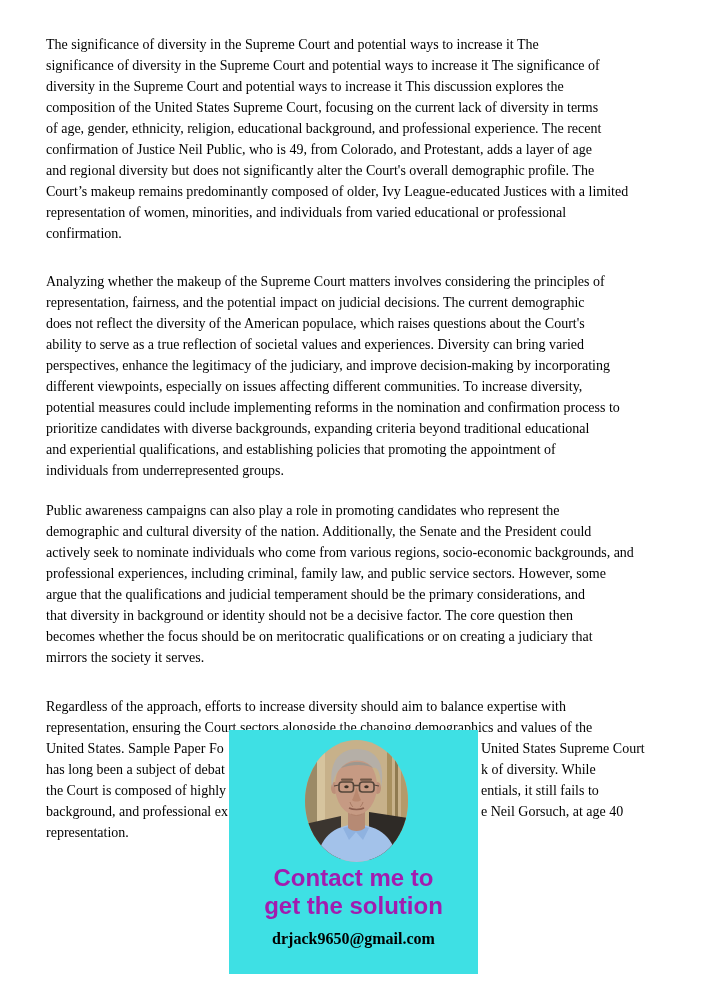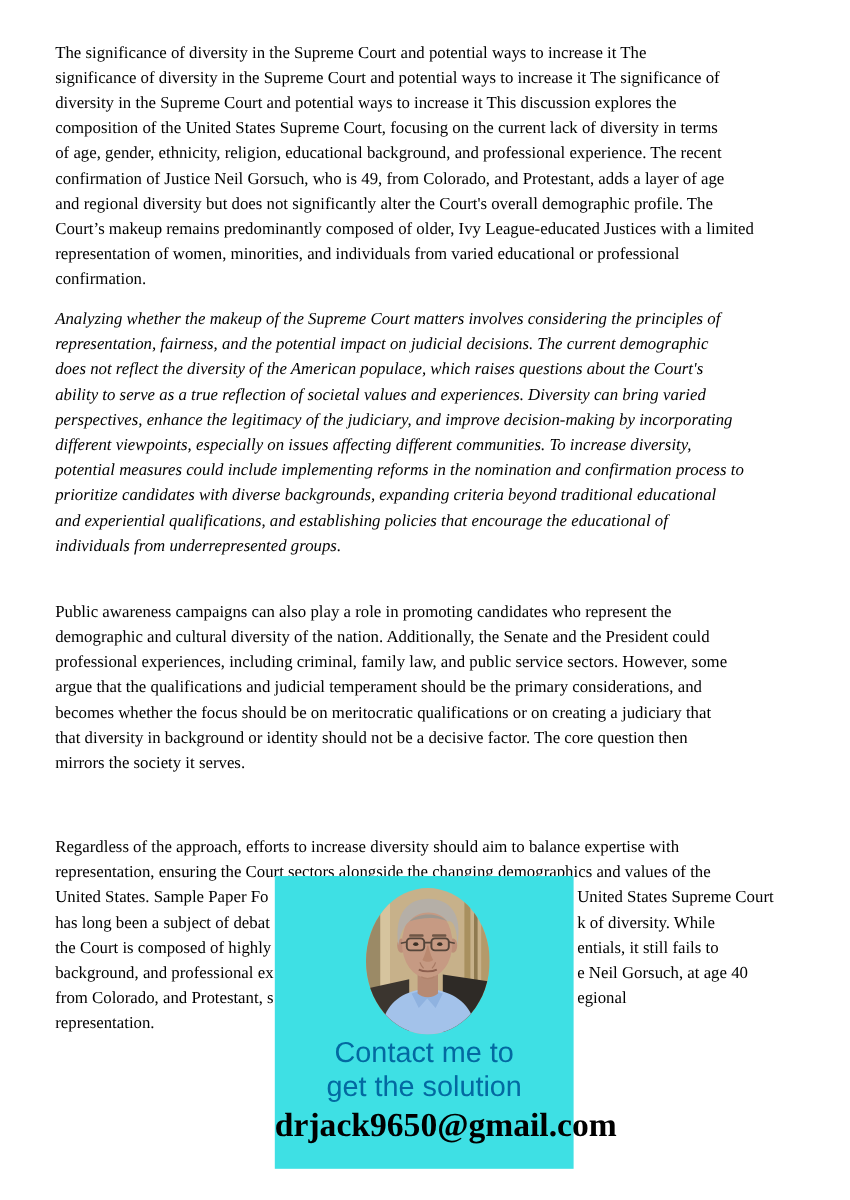--- a/index.html
+++ b/index.html
@@ -4,93 +4,93 @@
 <style>
   html,body { margin:0; padding:0; background:#ffffff; }
   .page {
     position:relative; width:708px; height:1000px;
     background:#ffffff; overflow:hidden;
     font-family:"Liberation Serif", serif;
     font-size:14px; color:#000;
   }
   .para { position:absolute; left:46px; }
   #para1 { top:34px; }
-  #para2 { top:256px;font-style:italic; }
+  #para2 { top:271px; }
   #para3 { top:500px; }
   #para4 { top:696px; }
   .tline { position:relative; height:21px; line-height:21px; white-space:nowrap; }
   .rfrag { position:absolute; left:435px; top:0;text-align:center; }
 
   .card {
     position:absolute; left:229px; top:730px; width:249px; height:244px;
     background:#3EE0E4;
   }
   .photo { position:absolute; left:76px; top:10px; width:103px; height:122px; }
   .contact-line {
     position:absolute; left:0; width:100%; text-align:center;
-    font-family:"Liberation Sans", sans-serif; font-weight:400;
-    font-size:24px; line-height:28px; color:#0369a1; letter-spacing:0px;
+    font-family:"Liberation Sans", sans-serif; font-weight:700;
+    font-size:24px; line-height:28px; color:#a21caf; letter-spacing:0px;
   }
   #contact1 { top:134px; }
   #contact2 { top:162px; }
   .email-line {
     position:absolute; left:0; top:196px; width:100%; text-align:center;
     font-family:"Liberation Serif", serif; font-weight:700;
-    font-size:28px; line-height:26px; color:#000;
+    font-size:16px; line-height:26px; color:#000;
   }
 </style>
 </head>
 <body>
 
 <div class="page">
 
   <div class="para" id="para1">
       <div class="tline">The significance of diversity in the Supreme Court and potential ways to increase it The</div>
       <div class="tline">significance of diversity in the Supreme Court and potential ways to increase it The significance of</div>
       <div class="tline">diversity in the Supreme Court and potential ways to increase it This discussion explores the</div>
       <div class="tline">composition of the United States Supreme Court, focusing on the current lack of diversity in terms</div>
       <div class="tline">of age, gender, ethnicity, religion, educational background, and professional experience. The recent</div>
-      <div class="tline">confirmation of Justice Neil Gorsuch, who is 49, from Colorado, and Protestant, adds a layer of age</div>
+      <div class="tline">confirmation of Justice Neil Public, who is 49, from Colorado, and Protestant, adds a layer of age</div>
       <div class="tline">and regional diversity but does not significantly alter the Court's overall demographic profile. The</div>
       <div class="tline">Court’s makeup remains predominantly composed of older, Ivy League-educated Justices with a limited</div>
       <div class="tline">representation of women, minorities, and individuals from varied educational or professional</div>
       <div class="tline">confirmation.</div>
     </div>
 
   <div class="para" id="para2">
       <div class="tline">Analyzing whether the makeup of the Supreme Court matters involves considering the principles of</div>
       <div class="tline">representation, fairness, and the potential impact on judicial decisions. The current demographic</div>
       <div class="tline">does not reflect the diversity of the American populace, which raises questions about the Court's</div>
       <div class="tline">ability to serve as a true reflection of societal values and experiences. Diversity can bring varied</div>
       <div class="tline">perspectives, enhance the legitimacy of the judiciary, and improve decision-making by incorporating</div>
       <div class="tline">different viewpoints, especially on issues affecting different communities. To increase diversity,</div>
       <div class="tline">potential measures could include implementing reforms in the nomination and confirmation process to</div>
       <div class="tline">prioritize candidates with diverse backgrounds, expanding criteria beyond traditional educational</div>
-      <div class="tline">and experiential qualifications, and establishing policies that encourage the educational of</div>
+      <div class="tline">and experiential qualifications, and establishing policies that promoting the appointment of</div>
       <div class="tline">individuals from underrepresented groups.</div>
     </div>
 
   <div class="para" id="para3">
       <div class="tline">Public awareness campaigns can also play a role in promoting candidates who represent the</div>
       <div class="tline">demographic and cultural diversity of the nation. Additionally, the Senate and the President could</div>
+      <div class="tline">actively seek to nominate individuals who come from various regions, socio-economic backgrounds, and</div>
       <div class="tline">professional experiences, including criminal, family law, and public service sectors. However, some</div>
       <div class="tline">argue that the qualifications and judicial temperament should be the primary considerations, and</div>
+      <div class="tline">that diversity in background or identity should not be a decisive factor. The core question then</div>
       <div class="tline">becomes whether the focus should be on meritocratic qualifications or on creating a judiciary that</div>
-      <div class="tline">that diversity in background or identity should not be a decisive factor. The core question then</div>
       <div class="tline">mirrors the society it serves.</div>
     </div>
 
   <div class="para" id="para4">
       <div class="tline"><span>Regardless of the approach, efforts to increase diversity should aim to balance expertise with</span></div>
       <div class="tline"><span>representation, ensuring the Court sectors alongside the changing demographics and values of the</span></div>
       <div class="tline"><span>United States. Sample Paper Fo</span><span class="rfrag">United States Supreme Court</span></div>
       <div class="tline"><span>has long been a subject of debat</span><span class="rfrag">k of diversity. While</span></div>
       <div class="tline"><span>the Court is composed of highly</span><span class="rfrag">entials, it still fails to</span></div>
       <div class="tline"><span>background, and professional ex</span><span class="rfrag">e Neil Gorsuch, at age 40</span></div>
-      <div class="tline"><span>from Colorado, and Protestant, s</span><span class="rfrag">egional</span></div>
       <div class="tline"><span>representation.</span></div>
     </div>
 
   <div class="card" style="background-color: rgb(62, 224, 228);">
 
     <div class="photo">
       <svg width="103" height="122" viewBox="0 0 103 122">
         <defs>
           <clipPath id="ovalclip">
               <ellipse cx="51.5" cy="61" rx="51.5" ry="61"></ellipse>

